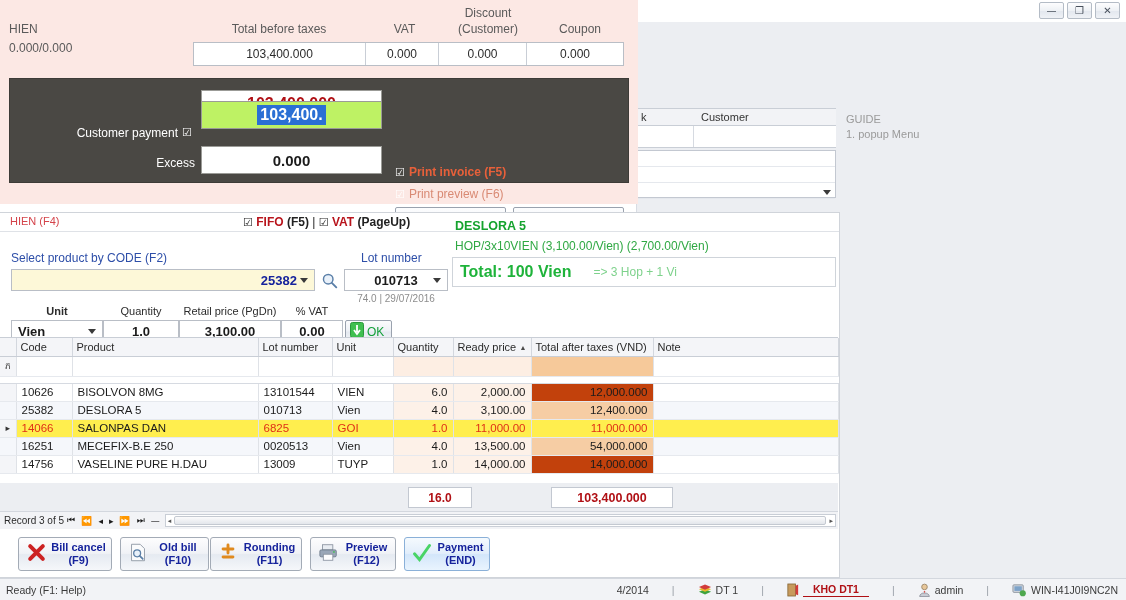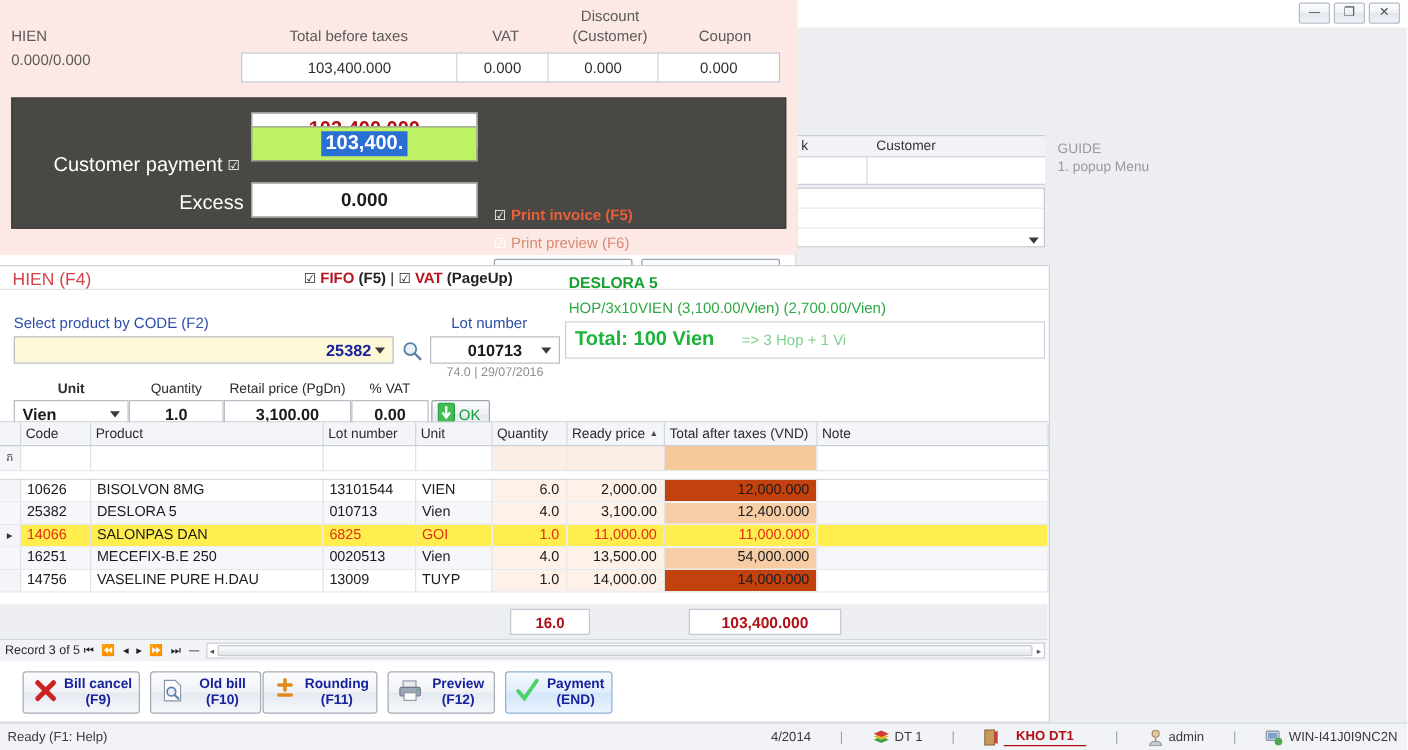--- a/index.html
+++ b/index.html
@@ -111,21 +111,21 @@
   }
   .sum-field:last-child { border-right: none; }
 
   
   .pay-dialog {
     position: absolute; left: 9px; top: 78px; width: 620px; height: 105px;
     background: #4a4844;
     border: 1px solid #3d3b37;
   }
   .pd-rowlabel {
-    position: absolute; right: 0; font-size: 16px; color: #ffffff;
+    position: absolute; right: 0; font-size: 12px; color: #ffffff;
     text-align: right; line-height: 16px;
   }
   .pd-lbl-total { top: 18px; left: 0; width: 185px; font-weight: bold; font-size: 12.5px; }
   .pd-lbl-cust  { top: 46px; left: 0; width: 168px; }
   .pd-lbl-exc   { top: 76px; left: 0; width: 185px; }
   .pd-cust-check {
     position: absolute; left: 172px; top: 47px;
     font-size: 11px; color: #ffffff; font-family: "DejaVu Sans", sans-serif;
   }
   .pd-valbox {
@@ -174,21 +174,21 @@
     border: 1px solid #d0d4da;
     border-left: none;
   }
 
   .entry-head {
     position: absolute; left: 0; top: 0; width: 100%; height: 19px;
     border-bottom: 1px solid #dfe2e7;
   }
   .eh-hien {
     position: absolute; left: 10px; top: 2px;
-    font-size: 14px; color: #d4434a;
+    font-size: 11px; color: #d4434a;
   }
   .eh-opts {
     position: absolute; left: 243px; top: 2px;
     font-size: 12px; font-weight: bold; color: #b8141c;
   }
   .eh-opts .box { color: #222; font-family:"DejaVu Sans", sans-serif; font-weight: normal; font-size: 11px; }
   .eh-opts .sub { color: #222; }
   .eh-opts .sep { color: #222; font-weight: normal; }
 
   .sel-label {

